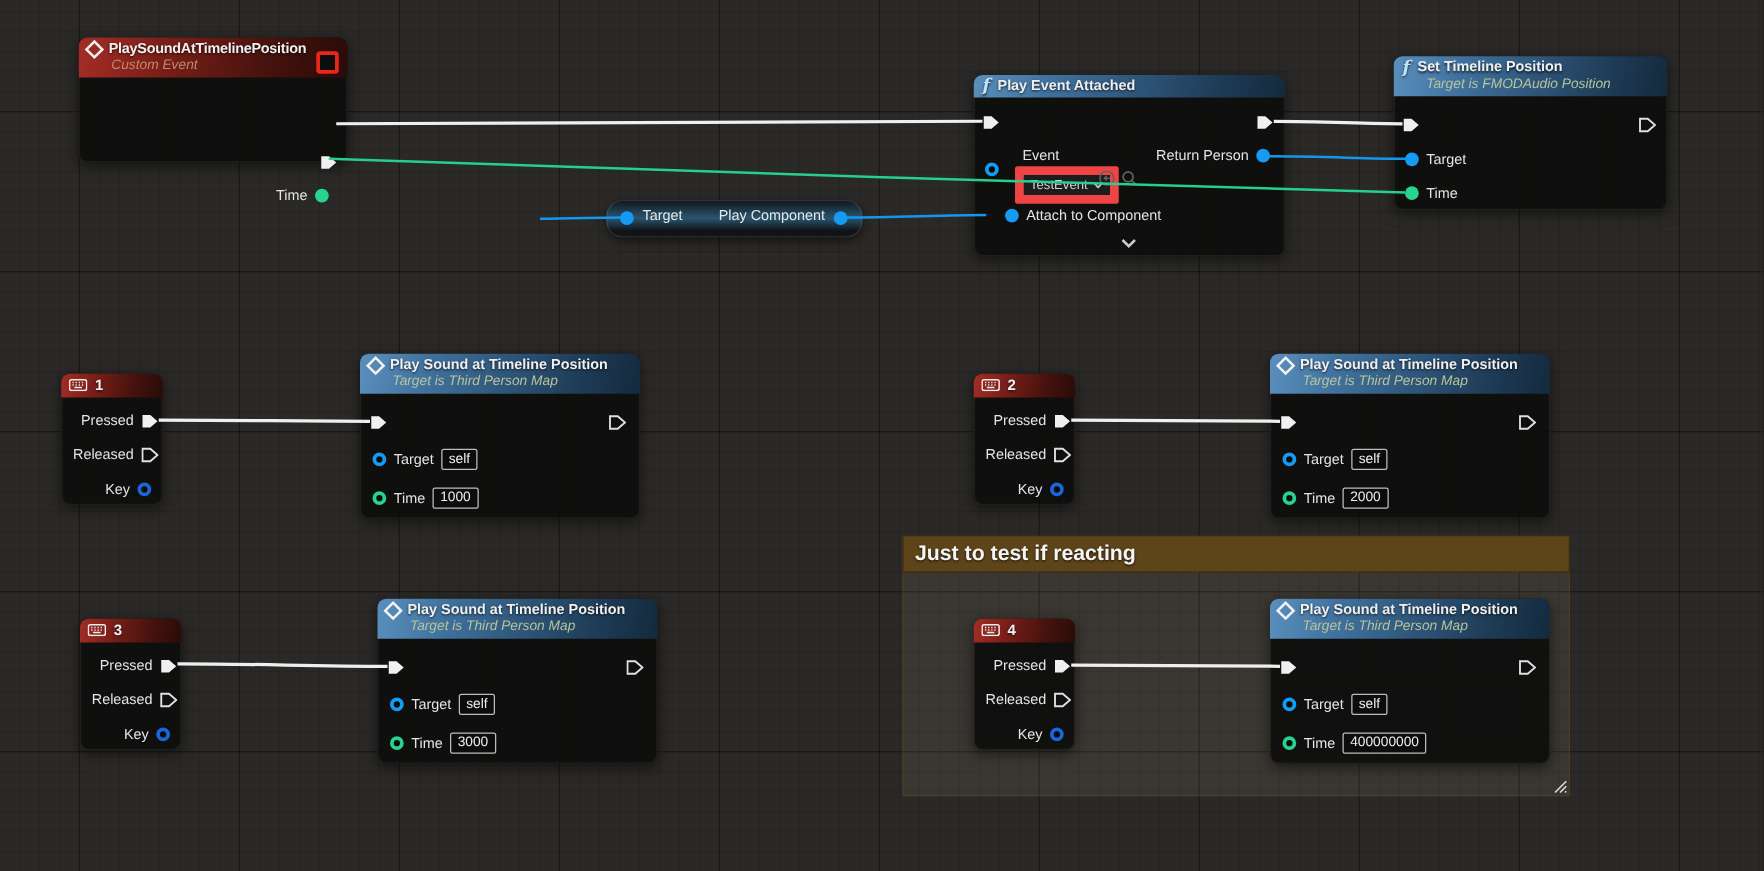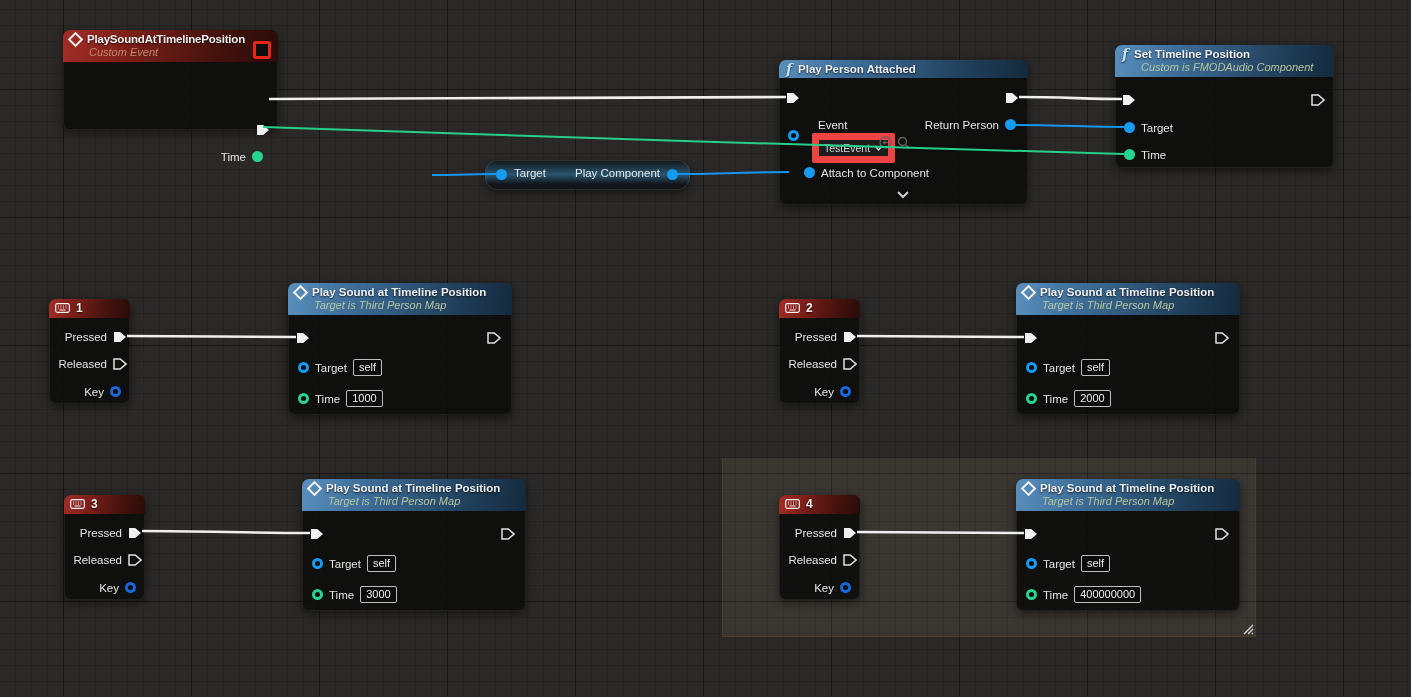--- a/index.html
+++ b/index.html
@@ -53,20 +53,23 @@
   .w-obj{stroke:#1496ef;stroke-width:2;fill:none;}
   .w-int{stroke:#26d08c;stroke-width:2;fill:none;}
   .c-obj{color:#169bf2;} .c-int{color:#27d48f;} .c-key{color:#1a66d9;}
 </style>
 </head>
 <body>
 
 <div id="canvas">
 
   <div class="comment" style="left:722px;top:428px;width:534px;height:209px;">
+    <div class="comment-hdr">
+      <span class="ct">Just to test if reacting</span>
+    </div>
     <div class="comment-body"></div>
     <svg style="position:absolute;right:2px;bottom:2px;" width="13" height="13">
       <path d="M12 3L3 12M12 7L7 12M12 11l-1 1" stroke="#d8d8d8" stroke-width="1.4"></path>
     </svg>
   </div>
 
   <div class="node" style="left:63px;top:30px;width:215px;height:100px;">
     <div class="hdr hdr-red">
       <div class="t">
           <span class="dmd"></span>
@@ -91,21 +94,21 @@
     <span class="pin solid c-obj" style="position:absolute;left:11px;top:9px;"></span>
     <span style="position:absolute;left:29px;top:7px;font-size:11.5px;color:#e8e8e8;">Target</span>
     <span style="position:absolute;right:30px;top:7px;font-size:11.5px;color:#e8e8e8;">Play Component</span>
     <span class="pin solid c-obj" style="position:absolute;right:12px;top:9px;"></span>
   </div>
 
   <div class="node" style="left:779px;top:60px;width:249px;height:145px;">
     <div class="hdr hdr-blue" style="padding-bottom:3px;">
       <div class="t">
           <span class="fic">f</span>
-        <span>Play Person Attached</span>
+        <span>Play Event Attached</span>
         </div>
     </div>
     <div class="row" style="top:30px;left:7px;">
       <svg width="14" height="14" viewBox="0 0 14 14">
           <path d="M1 2h6.2L13 7l-5.8 5H1z" fill="#f0f0f0"></path>
         </svg>
     </div>
     <div class="row" style="top:30px;right:9px;">
       <svg width="14" height="14" viewBox="0 0 14 14">
           <path d="M1 2h6.2L13 7l-5.8 5H1z" fill="#f0f0f0"></path>
@@ -139,21 +142,21 @@
       <path d="M2 1l5 5 5-5" stroke="#cccccc" stroke-width="2" fill="none"></path>
     </svg>
   </div>
 
   <div class="node" style="left:1115px;top:45px;width:219px;height:123px;">
     <div class="hdr hdr-blue">
       <div class="t">
           <span class="fic">f</span>
         <span>Set Timeline Position</span>
         </div>
-      <div class="s s-grn">Custom is FMODAudio Component</div>
+      <div class="s s-grn">Target is FMODAudio Position</div>
     </div>
     <div class="row" style="top:47px;left:7px;">
       <svg width="14" height="14" viewBox="0 0 14 14">
           <path d="M1 2h6.2L13 7l-5.8 5H1z" fill="#f0f0f0"></path>
         </svg>
     </div>
     <div class="row" style="top:47px;right:9px;">
       <svg width="14" height="14" viewBox="0 0 14 14">
           <path d="M1 2h6.2L13 7l-5.8 5H1z" fill="none" stroke="#e0e0e0" stroke-width="1.5"></path>
         </svg>

